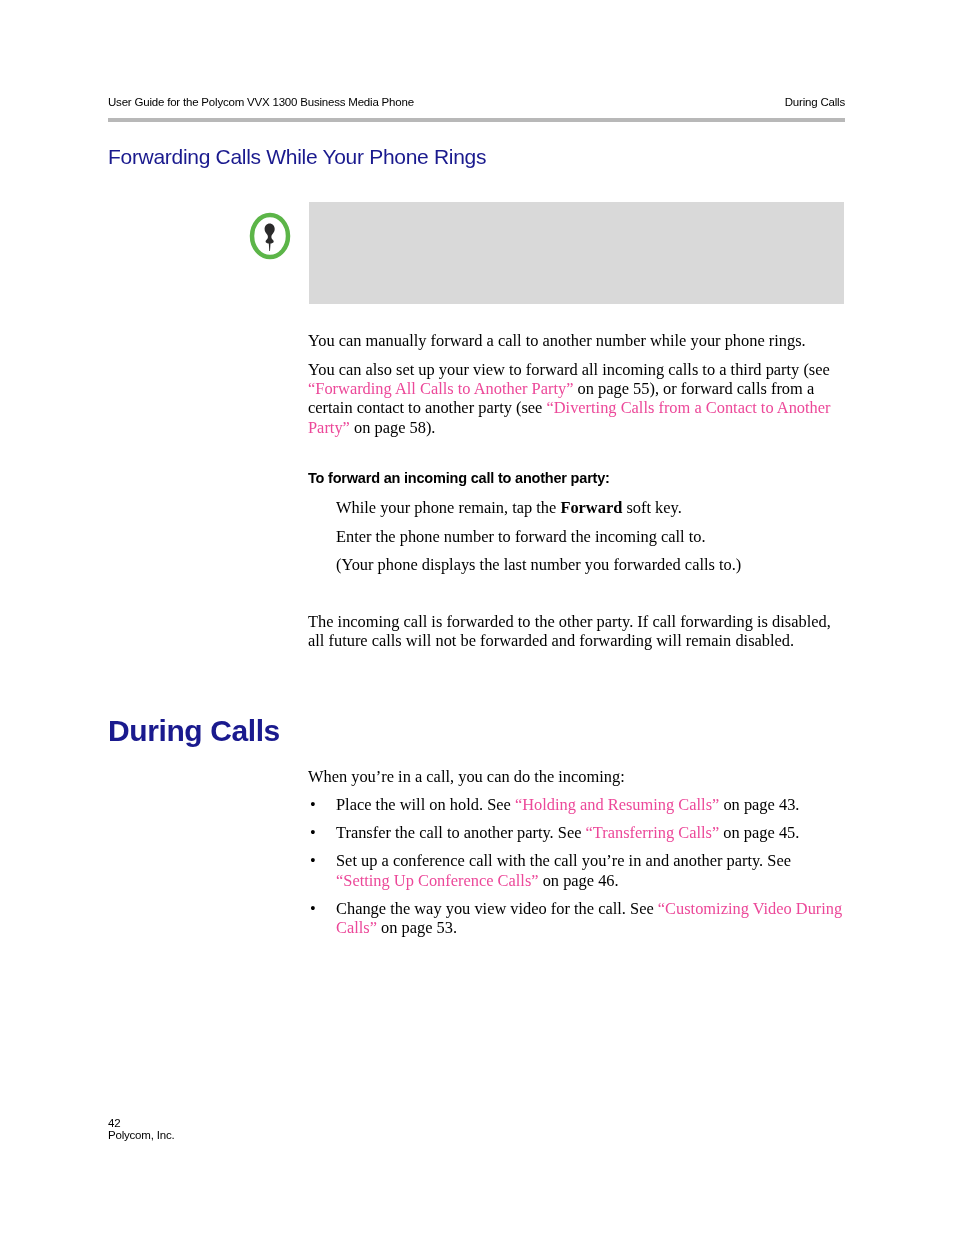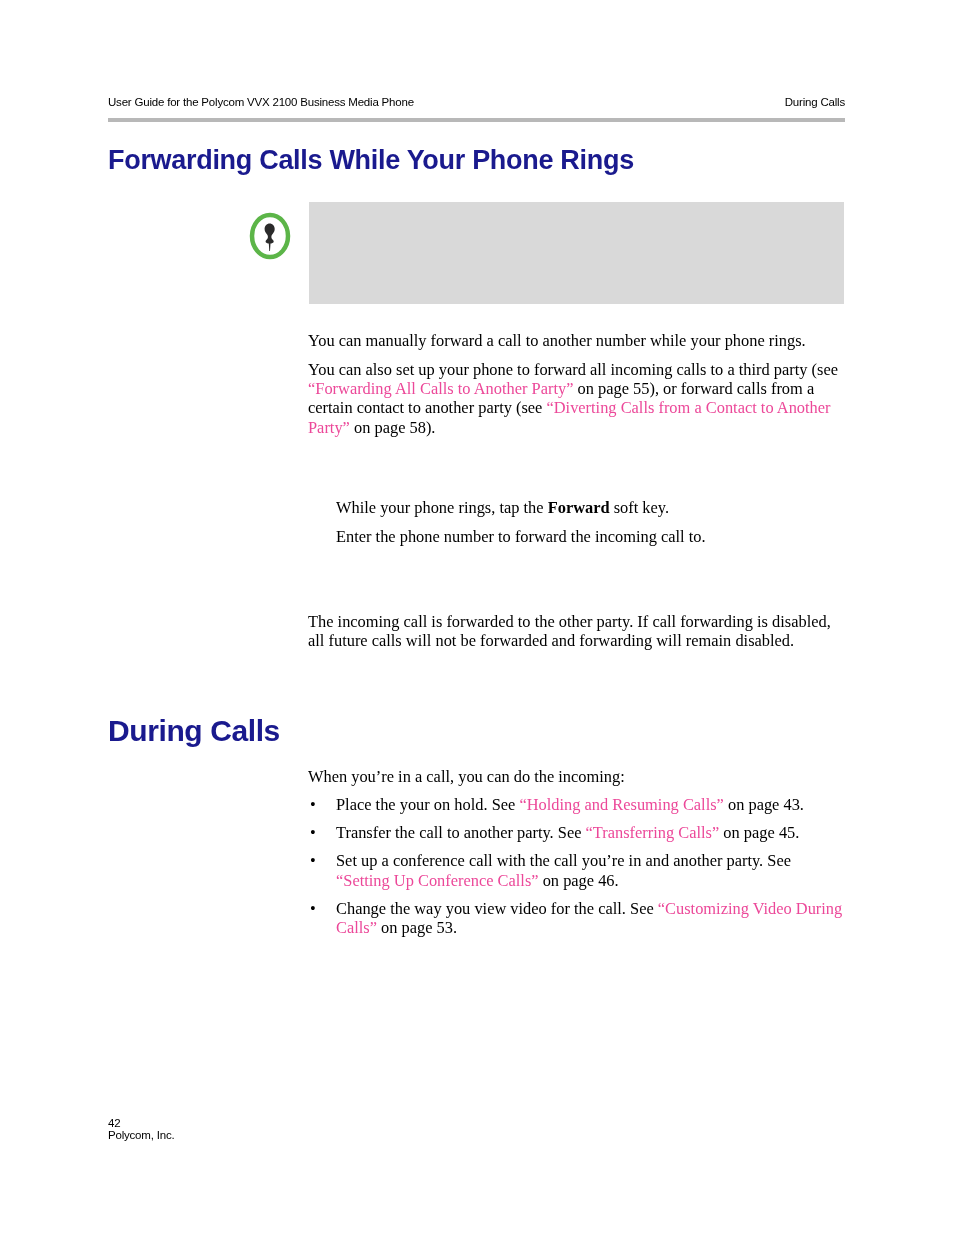--- a/index.html
+++ b/index.html
@@ -46,22 +46,22 @@
     height: 4px;
     background: #b8b8b8;
   }
 
   
   .h2-heading {
     position: absolute;
     left: 108px;
     top: 145px;
     font-family: "Liberation Sans", sans-serif;
-    font-weight: bold;
-    font-size: 27px;
+    font-weight: normal;
+    font-size: 21px;
     letter-spacing: -0.3px;
     color: #1a1a8e;
     white-space: nowrap;
   }
   .h1-heading {
     position: absolute;
     left: 108px;
     top: 714px;
     font-family: "Liberation Sans", sans-serif;
     font-weight: bold;
@@ -186,21 +186,21 @@
     color: #000000;
     flex-direction: column;
   }
 </style>
 </head>
 <body>
 
 <div class="page">
 
   <div class="running-header">
-    <span>User Guide for the Polycom VVX 2100 Business Media Phone</span>
+    <span>User Guide for the Polycom VVX 1300 Business Media Phone</span>
     <span>During Calls</span>
   </div>
   <div class="header-rule"></div>
 
   <div class="h2-heading">Forwarding Calls While Your Phone Rings</div>
 
   <div class="note-block">
     <div class="note-icon">
       <svg width="44" height="48" viewBox="0 0 44 48" xmlns="http://www.w3.org/2000/svg">
         <ellipse cx="22" cy="24" rx="18" ry="21" fill="none" stroke="#5cb548" stroke-width="4.5"></ellipse>
@@ -225,43 +225,45 @@
       </svg>
     </div>
     <div class="note-body"></div>
   </div>
 
   <div class="body-col" style="top:331px;">
     <p class="para">You can manually forward a call to another number while your phone rings.</p>
   </div>
 
   <div class="body-col" style="top:360px;">
-    <p class="para"><span>You can also set up your phone to forward all incoming calls to a third party (see </span><span class="xref">“Forwarding All Calls to Another Party”</span><span> on page 55), or forward calls from a certain contact to another party (see </span><span class="xref">“Diverting Calls from a Contact to Another Party”</span><span> on page 58).</span></p>
-  </div>
-
+    <p class="para"><span>You can also set up your view to forward all incoming calls to a third party (see </span><span class="xref">“Forwarding All Calls to Another Party”</span><span> on page 55), or forward calls from a certain contact to another party (see </span><span class="xref">“Diverting Calls from a Contact to Another Party”</span><span> on page 58).</span></p>
+  </div>
+
+  <div class="proc-heading">To forward an incoming call to another party:</div>
 
   <div class="steps">
-    <p class="step"><span>While your phone rings, tap the </span><span class="bold">Forward</span><span> soft key.</span></p>
+    <p class="step"><span>While your phone remain, tap the </span><span class="bold">Forward</span><span> soft key.</span></p>
     <p class="step"><span>Enter the phone number to forward the incoming call to.</span><span class="bold"></span><span></span></p>
+    <p class="step"><span>(Your phone displays the last number you forwarded calls to.)</span><span class="bold"></span><span></span></p>
   </div>
 
   <div class="body-col" style="top:612px;">
     <p class="para">The incoming call is forwarded to the other party. If call forwarding is disabled, all future calls will not be forwarded and forwarding will remain disabled.</p>
   </div>
 
   <div class="h1-heading">During Calls</div>
 
   <div class="body-col" style="top:767px;">
     <p class="para">When you’re in a call, you can do the incoming:</p>
   </div>
 
   <div class="bullets">
     <div class="bullet-row">
       <div class="bullet-mark">•</div>
-      <div class="bullet-text"><span>Place the your on hold. See </span><span class="xref">“Holding and Resuming Calls”</span><span> on page 43.</span></div>
+      <div class="bullet-text"><span>Place the will on hold. See </span><span class="xref">“Holding and Resuming Calls”</span><span> on page 43.</span></div>
     </div>
     <div class="bullet-row">
       <div class="bullet-mark">•</div>
       <div class="bullet-text"><span>Transfer the call to another party. See </span><span class="xref">“Transferring Calls”</span><span> on page 45.</span></div>
     </div>
     <div class="bullet-row">
       <div class="bullet-mark">•</div>
       <div class="bullet-text"><span>Set up a conference call with the call you’re in and another party. See </span><span class="xref">“Setting Up Conference Calls”</span><span> on page 46.</span></div>
     </div>
     <div class="bullet-row">

